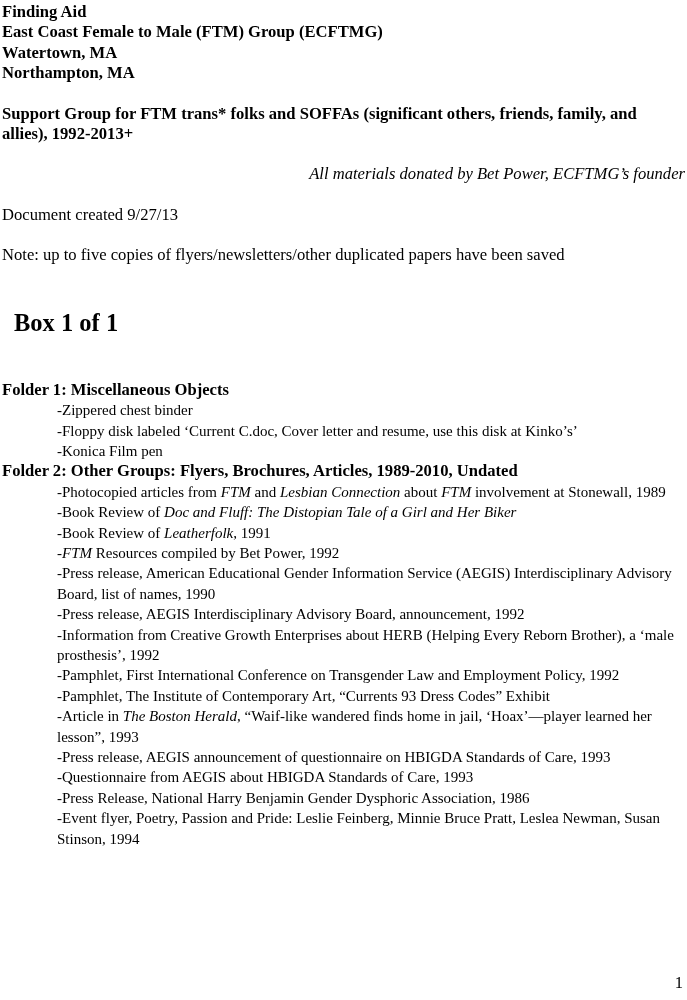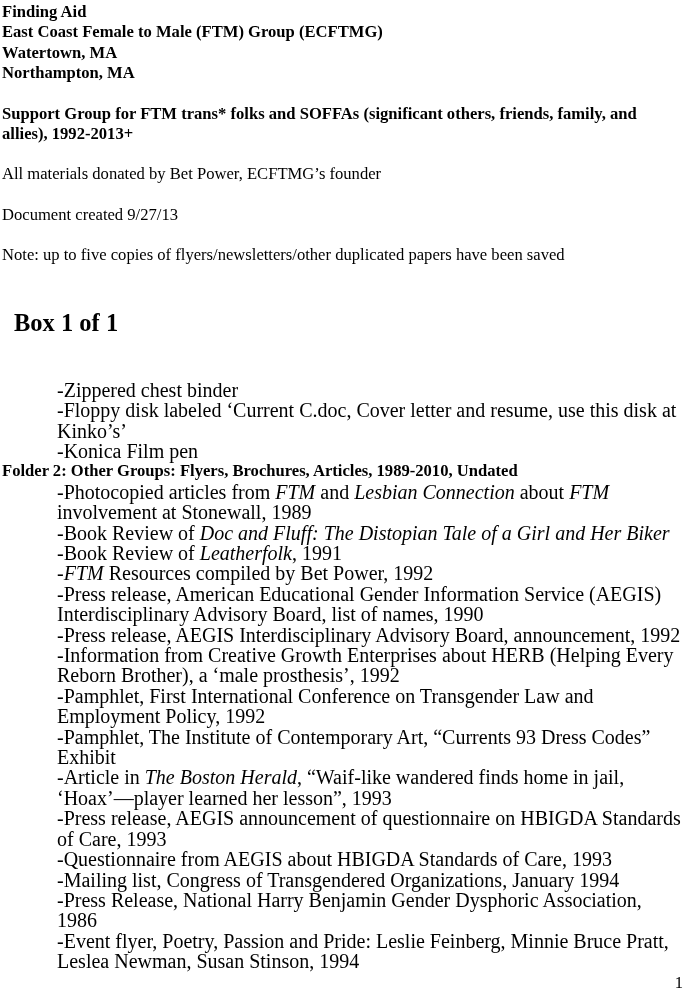--- a/index.html
+++ b/index.html
@@ -23,40 +23,42 @@
   }
   .line {
     font-size: 16.6px;
     line-height: 20.2px;
     white-space: normal;
   }
   .bold {
     font-weight: bold;
   }
   .italic {
+    font-style: italic;
+    text-align: right;
   }
   .blank {
     height: 20.2px;
   }
   .blank-sm {
     height: 11px;
   }
   .box-heading {
     font-size: 24.5px;
     line-height: 28px;
     font-weight: bold;
     margin: 12px;
   }
   .folder-heading {
     font-size: 16.6px;
     line-height: 20.4px;
     font-weight: bold;
   }
   .entry {
-    font-size: 20px;
+    font-size: 15px;
     line-height: 20.4px;
     padding-left: 55px;
     text-indent: 0;
   }
   .hdr-block .line {
     line-height: 20.4px;
   }
   .page-number {
     position: absolute;
     right: 4px;
@@ -97,20 +99,21 @@
   <div class="blank"></div>
   <div class="blank-sm"></div>
 
   <div class="box-heading">Box 1 of 1</div>
 
   <div class="blank"></div>
   <div class="blank-sm"></div>
 
   <div>
     <div>
+      <div class="folder-heading">Folder 1: Miscellaneous Objects</div>
       <div>
           <div class="entry">-Zippered chest binder</div>
           <div class="entry">-Floppy disk labeled ‘Current C.doc, Cover letter and resume, use this disk at Kinko’s’</div>
           <div class="entry">-Konica Film pen</div>
         </div>
     </div>
     <div>
       <div class="folder-heading">Folder 2: Other Groups: Flyers, Brochures, Articles, 1989-2010, Undated</div>
       <div>
           <div class="entry">-Photocopied articles from <em>FTM</em> and <em>Lesbian Connection</em> about <em>FTM</em> involvement at Stonewall, 1989</div>
@@ -118,21 +121,20 @@
           <div class="entry">-Book Review of <em>Leatherfolk</em>, 1991</div>
           <div class="entry">-<em>FTM</em> Resources compiled by Bet Power, 1992</div>
           <div class="entry">-Press release, American Educational Gender Information Service (AEGIS) Interdisciplinary Advisory Board, list of names, 1990</div>
           <div class="entry">-Press release, AEGIS Interdisciplinary Advisory Board, announcement, 1992</div>
           <div class="entry">-Information from Creative Growth Enterprises about HERB (Helping Every Reborn Brother), a ‘male prosthesis’, 1992</div>
           <div class="entry">-Pamphlet, First International Conference on Transgender Law and Employment Policy, 1992</div>
           <div class="entry">-Pamphlet, The Institute of Contemporary Art, “Currents 93 Dress Codes” Exhibit</div>
           <div class="entry">-Article in <em>The Boston Herald</em>, “Waif-like wandered finds home in jail, ‘Hoax’—player learned her lesson”, 1993</div>
           <div class="entry">-Press release, AEGIS announcement of questionnaire on HBIGDA Standards of Care, 1993</div>
           <div class="entry">-Questionnaire from AEGIS about HBIGDA Standards of Care, 1993</div>
-          <div class="entry">-Mailing list, Congress of Transgendered Organizations, January 1994</div>
           <div class="entry">-Press Release, National Harry Benjamin Gender Dysphoric Association, 1986</div>
           <div class="entry">-Event flyer, Poetry, Passion and Pride: Leslie Feinberg, Minnie Bruce Pratt, Leslea Newman, Susan Stinson, 1994</div>
         </div>
     </div>
   </div>
 
   <div class="page-number">1</div>
 
 </div>
 

